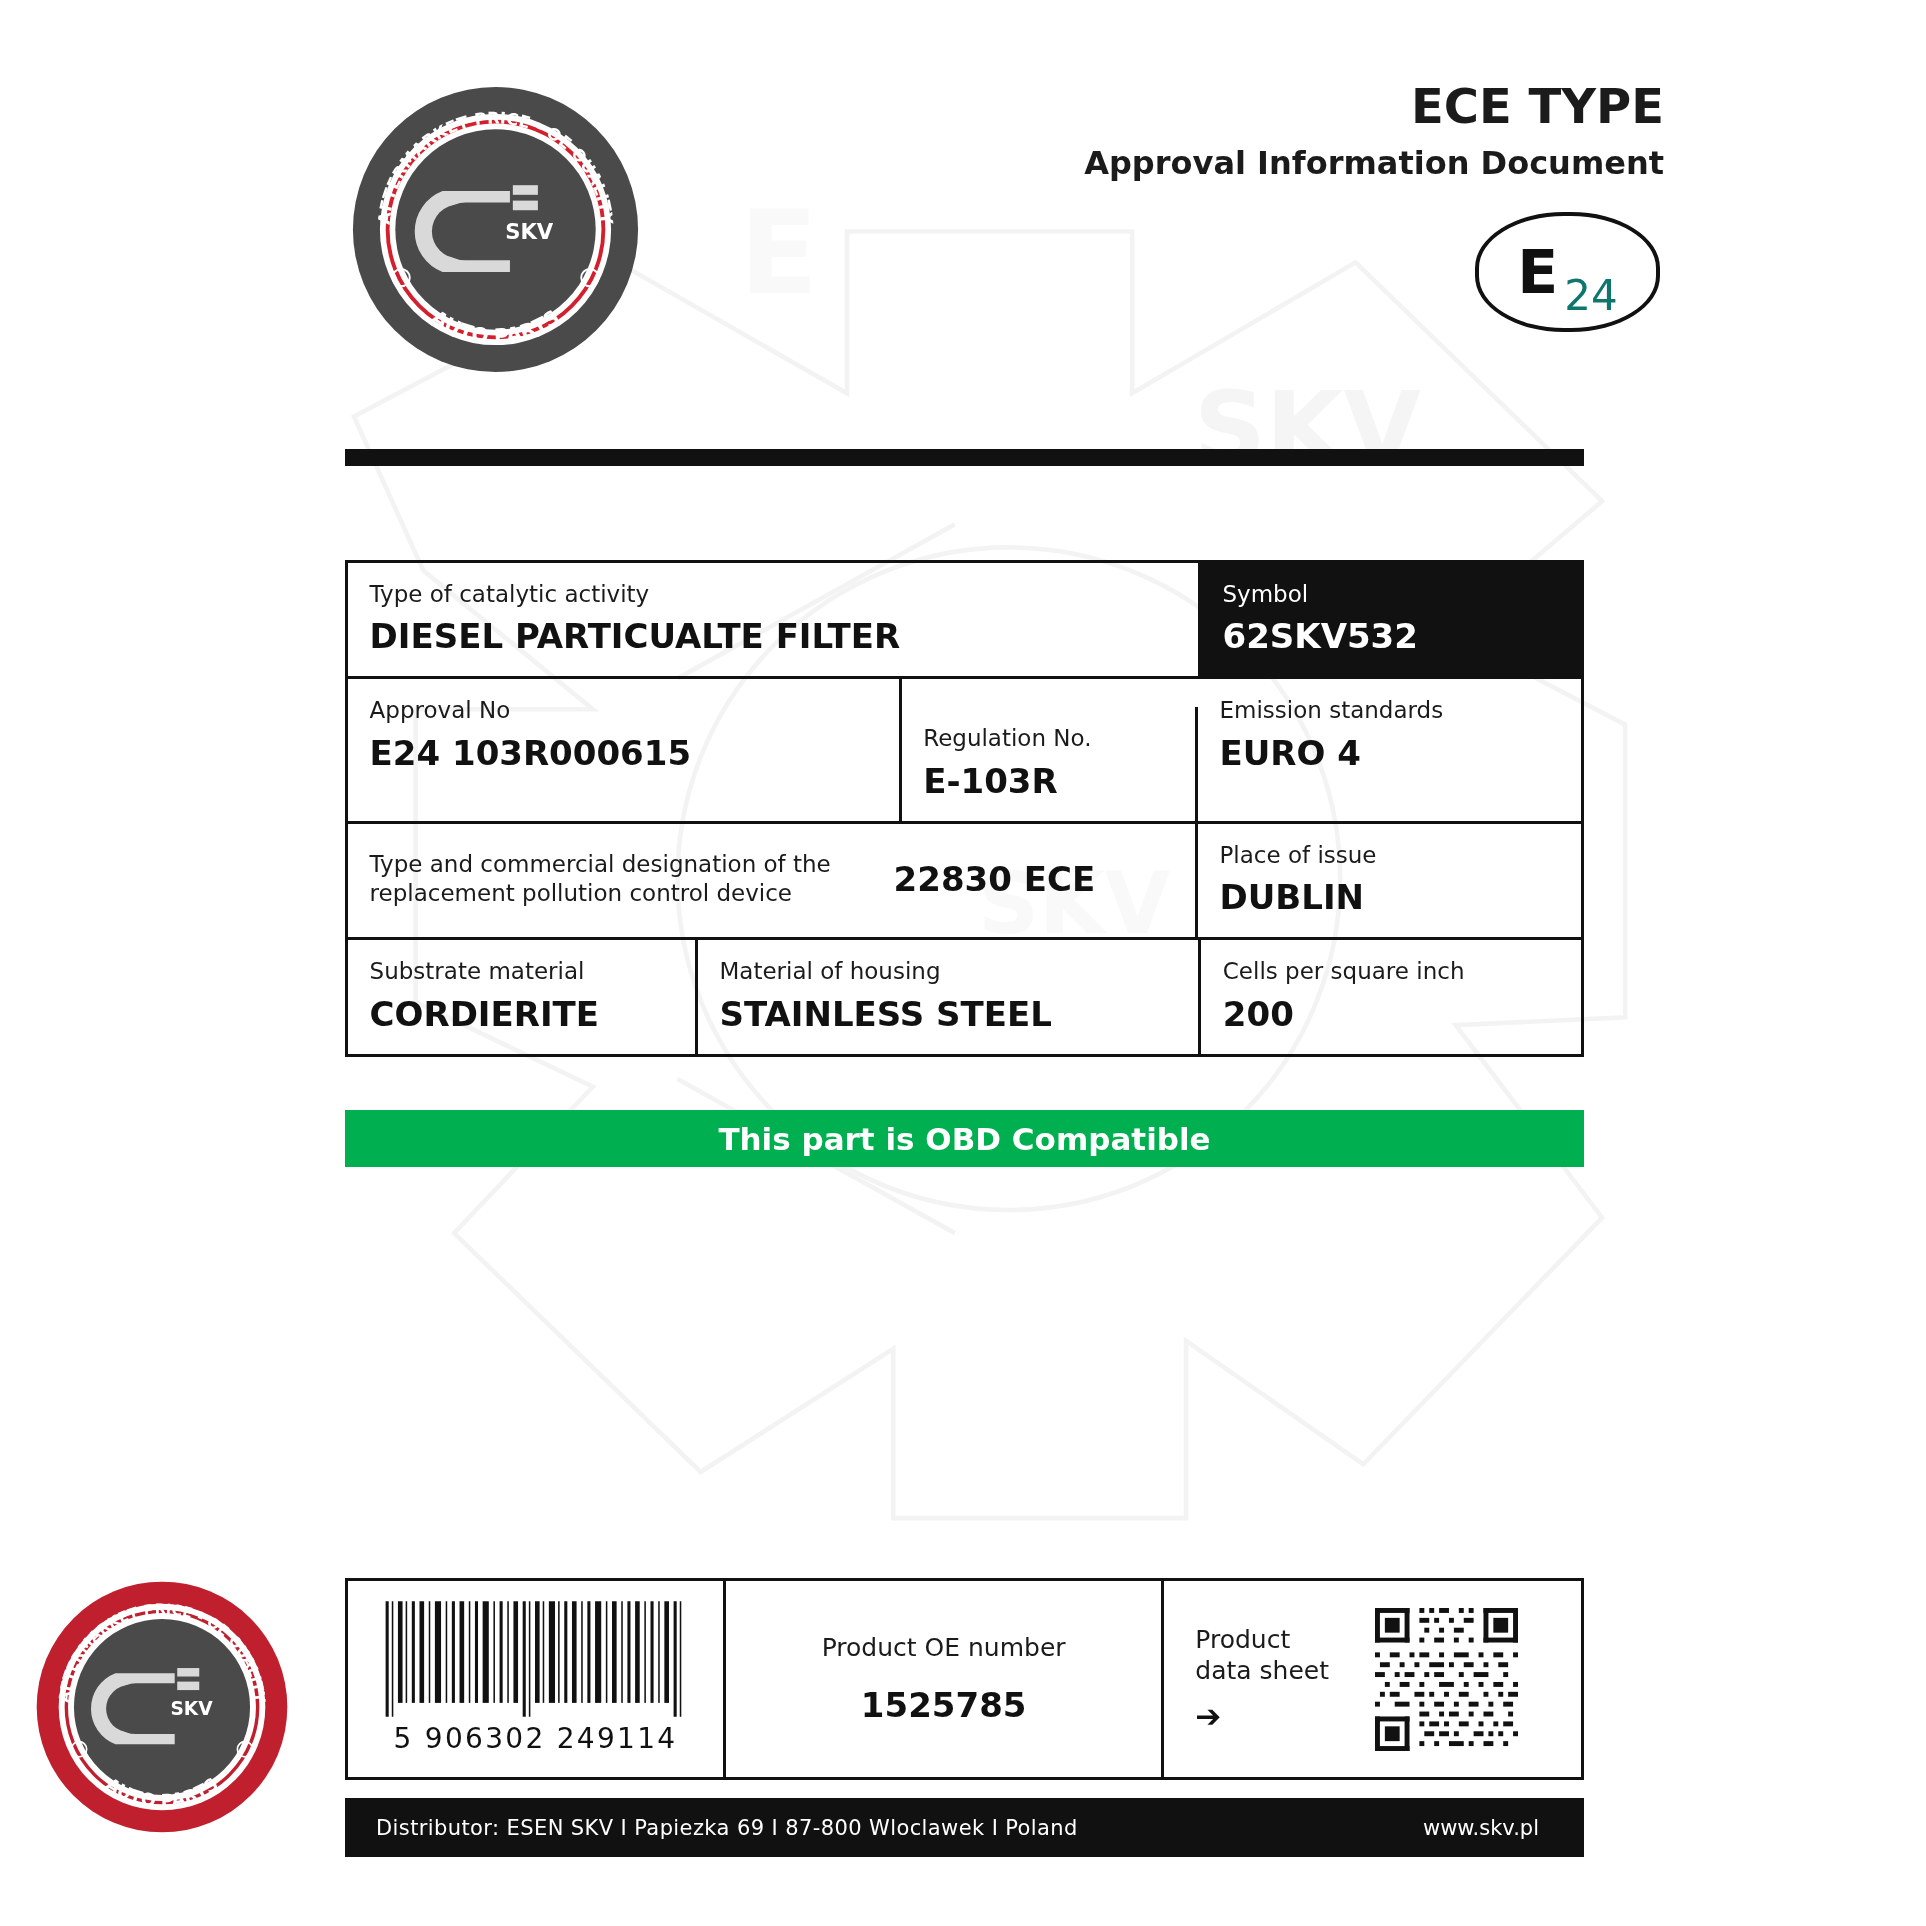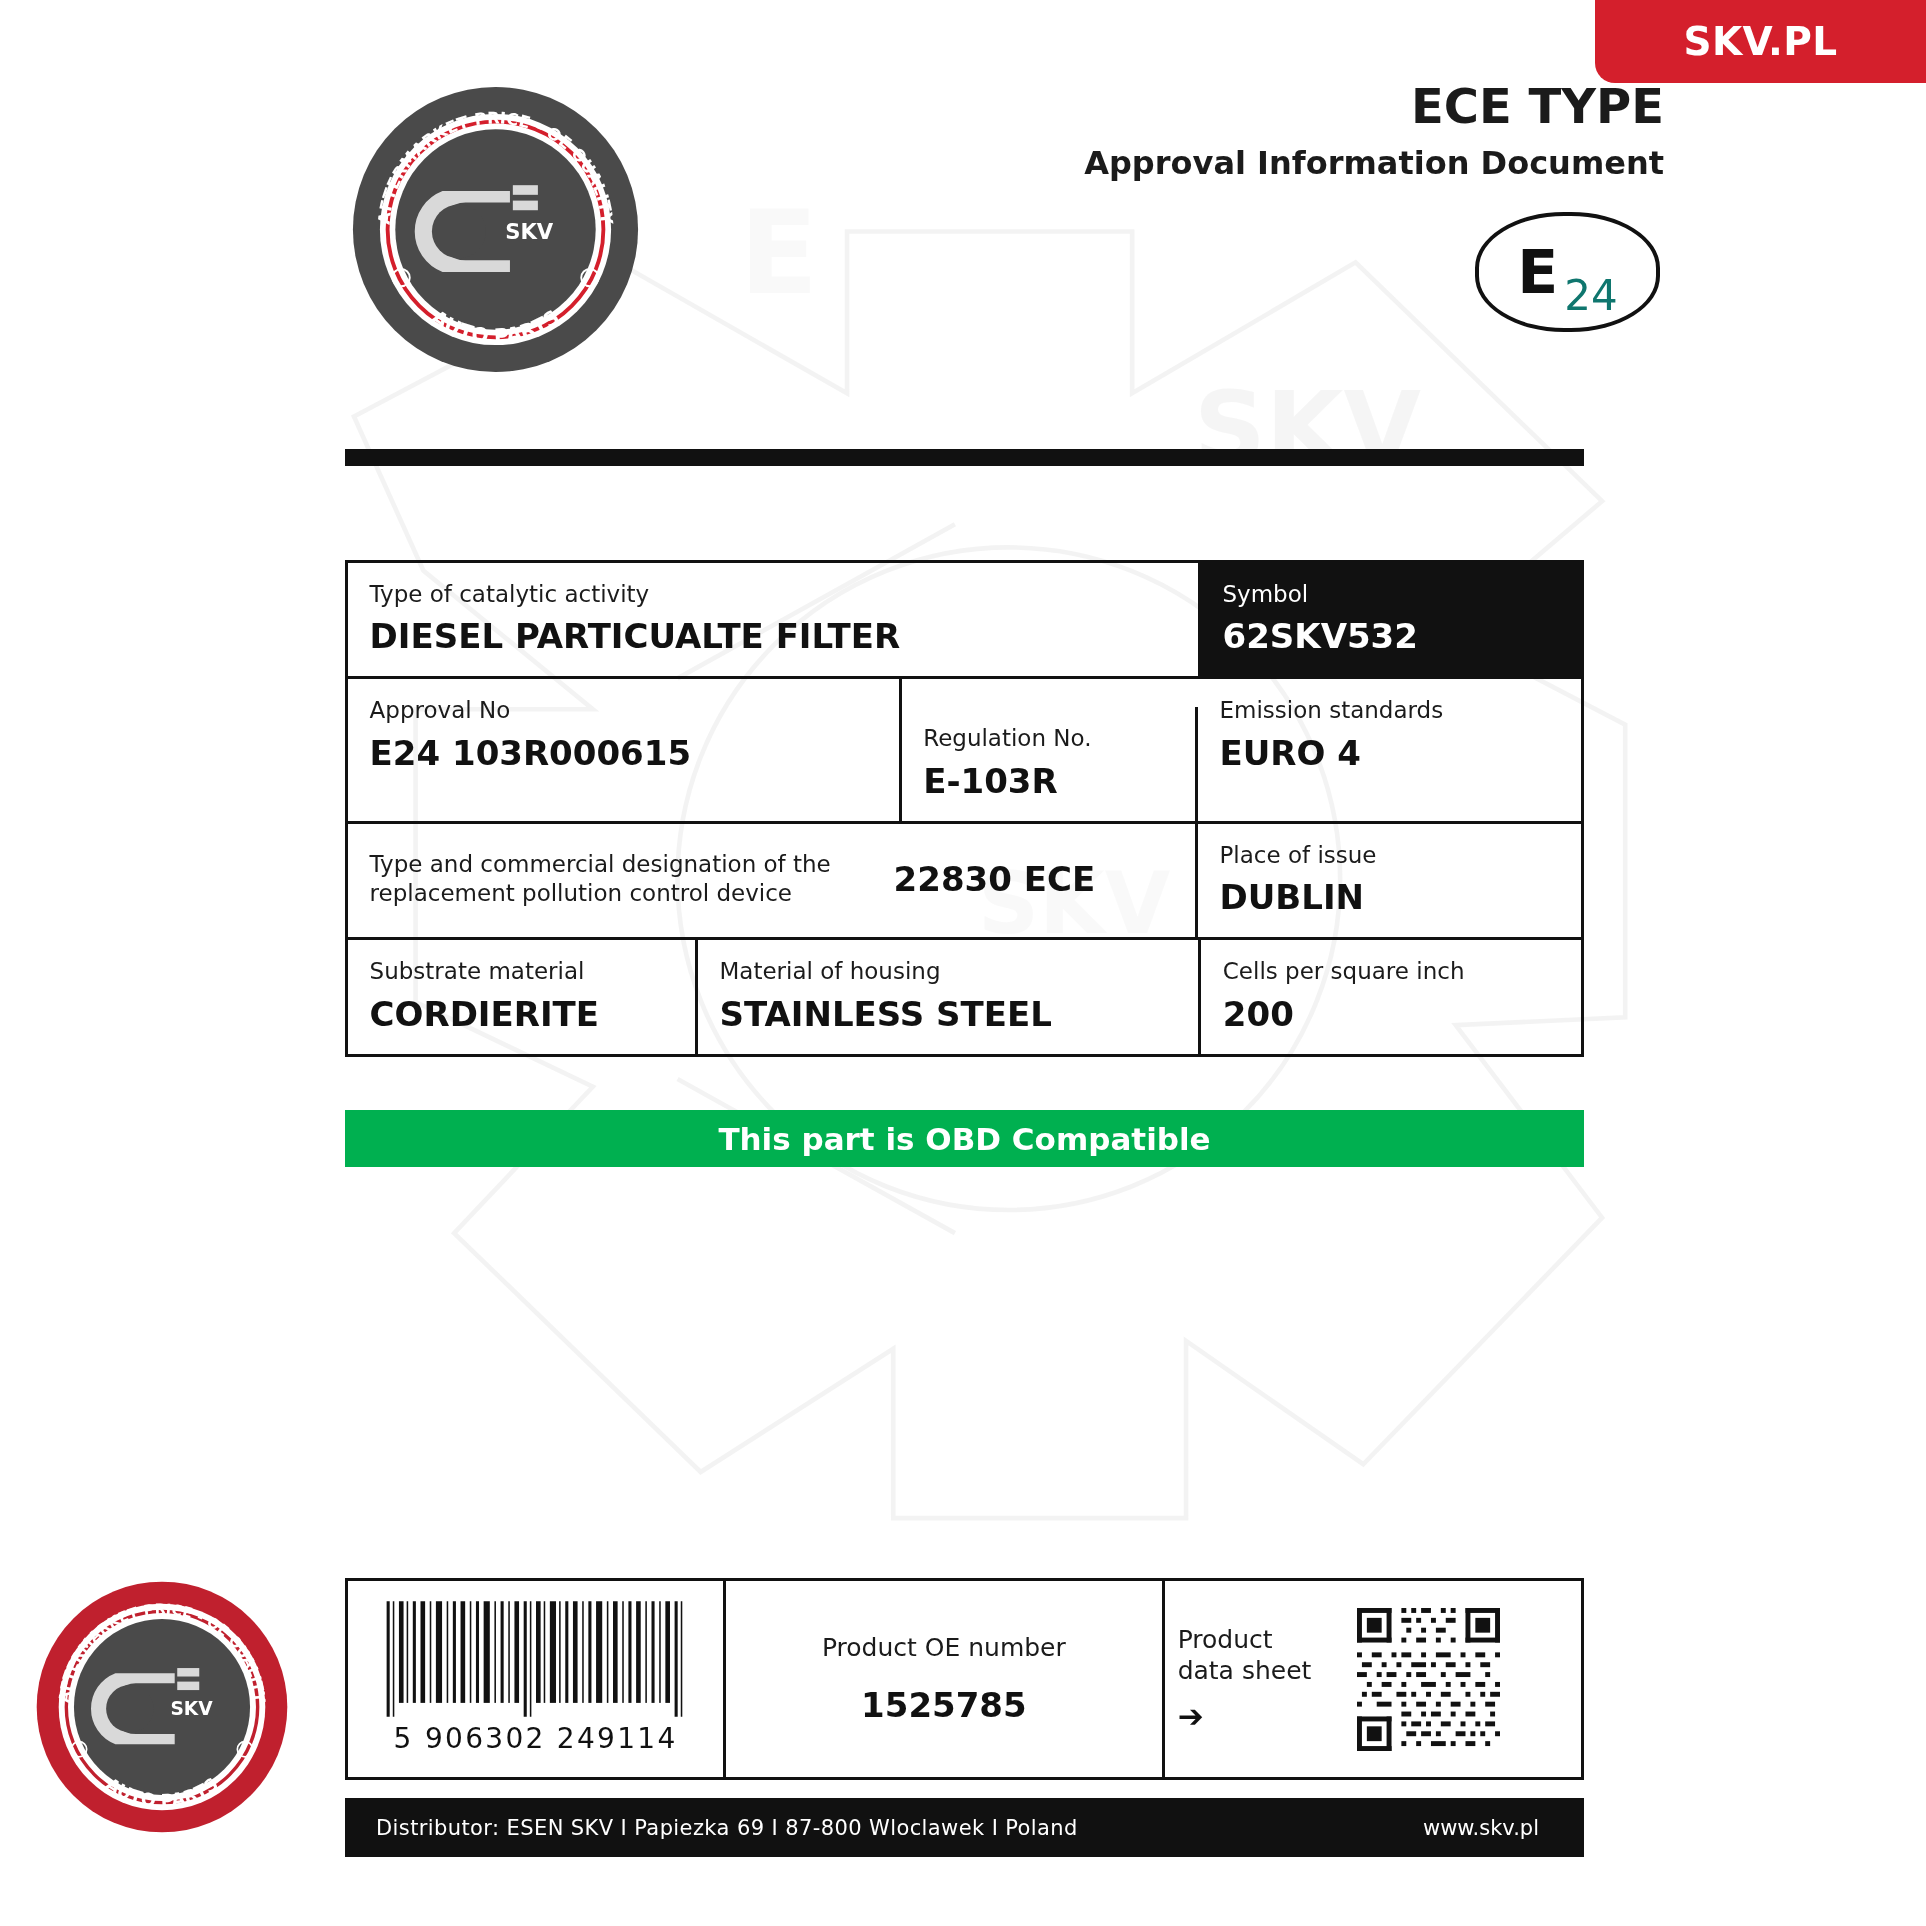--- a/index.html
+++ b/index.html
@@ -206,21 +206,21 @@
     display: flex;
   }
   .bb-cell {
     border-right: 3.1px solid #111;
     box-sizing: border-box;
     position: relative;
   }
   .bb-cell:last-child { border-right: none; }
   .bb-barcode { width: 388px; display:flex; flex-direction: column; align-items:center; justify-content:flex-start; padding-top: 20px;}
   .bb-oe { width: 450px; display:flex; flex-direction: column; align-items:center; justify-content:center;}
-  .bb-qr { width: 427px; display:flex; align-items:center; justify-content:flex-start; padding-left: 13px;}
+  .bb-qr { width: 427px; display:flex; align-items:center; justify-content:flex-start; padding-left: 31px;}
 
   .barcode-digits {
     font-size: 28px;
     letter-spacing: 2.3px;
     color: #111;
     font-family: "DejaVu Sans", sans-serif;
     margin-top: 4.6px;
   }
   .oe-lbl { font-size: 25px; color:#1b1b1b; }
   .oe-val { font-size: 34px; font-weight: bold; color:#111; margin-top: 23px;}
@@ -274,23 +274,20 @@
                L1420 1790 L1040 1790 L1040 1570 L790 1730 L470 1420 L650 1230 L420 1120
                L420 740 L650 740 L430 560 Z"></path>
       <circle cx="1190" cy="960" r="430"></circle>
       <path d="M760 700 L1120 500 M760 1220 L1120 1420"></path>
     </g>
     <text x="1430" y="420" font-family="DejaVu Sans, sans-serif" font-size="130" fill="#e0e0e0" font-weight="bold">SKV</text>
     <text x="840" y="200" font-family="DejaVu Sans, sans-serif" font-size="150" fill="#ececec" font-weight="bold">E</text>
     <text x="1150" y="1030" font-family="DejaVu Sans, sans-serif" font-size="110" fill="#ececec" font-weight="bold">SKV</text>
   </svg>
 
-  <div class="ribbon">
-    <span class="ribbon-text">SKV.PL</span>
-  </div>
 
   <div class="header-title">
     <div class="title-main">ECE TYPE</div>
     <div class="title-sub">Approval Information Document</div>
   </div>
 
   <div class="e-mark">
     <span class="e-letter">E</span>
     <span class="e-num">24</span>
   </div>

